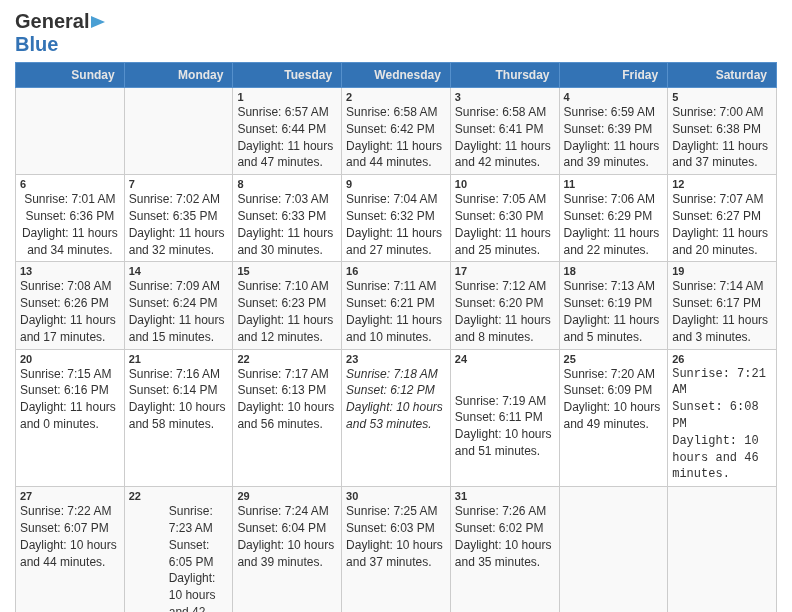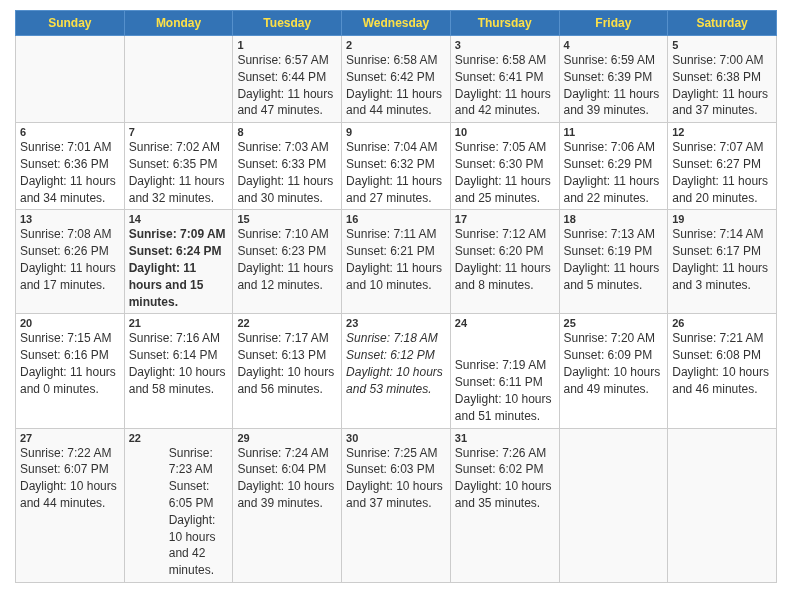--- a/index.html
+++ b/index.html
@@ -42,25 +42,25 @@
       font-size: 14px;
       color: #555;
     }
     table {
       width: 100%;
       border-collapse: collapse;
       table-layout: fixed;
     }
     thead tr th {
       background-color: #3373b5;
-      color: #fde047;
+      color: #e5e5e5;
       font-size: 12px;
       font-weight: bold;
-      padding: 5px 16px;
-      text-align: center;
+      padding: 5px 9px;
+      text-align: right;
       border: 1px solid #5590cc;
     }
     tbody tr td {
       vertical-align: top;
       border: 1px solid #ccc;
       padding: 3px 4px;
       font-size: 9.5px;
       color: #333;
       height: 78px;
       background: #fff;
@@ -77,20 +77,37 @@
     .day-info {
       font-size: 12px;
       line-height: 1.4;
       color: #333;
     }
   </style>
 </head>
 <body>
 
 <div class="container">
+  <div class="header">
+    <div class="logo">
+      <div class="logo-line">
+        <span style="font-size:20px;font-weight:bold;color:#333;">General</span>
+        <svg width="18" height="18" viewBox="0 0 18 18">
+          <polygon points="2,3 16,9 2,15" fill="#4a9fd4"></polygon>
+        </svg>
+      </div>
+      <div>
+        <span style="font-size:20px;font-weight:bold;color:#3373b5;">Blue</span>
+      </div>
+    </div>
+    <div class="title-block">
+      <div class="month-title"></div>
+      <div class="location"></div>
+    </div>
+  </div>
 
   <table>
     <thead>
       <tr>
       <th>Sunday</th>
           <th>Monday</th>
           <th>Tuesday</th>
           <th>Wednesday</th>
           <th>Thursday</th>
           <th>Friday</th>
@@ -128,21 +145,21 @@
           <td>
             <span class="day-num">5</span>
             <div class="day-info" style="white-space: pre-line;">Sunrise: 7:00 AM
 Sunset: 6:38 PM
 Daylight: 11 hours and 37 minutes.</div>
           </td>
         </tr>
         <tr>
           <td>
             <span class="day-num">6</span>
-            <div class="day-info" style="white-space: pre-line;">Sunrise: 7:01 AM
+            <div class="day-info" style="white-space: pre-line; text-align: center;">Sunrise: 7:01 AM
 Sunset: 6:36 PM
 Daylight: 11 hours and 34 minutes.</div>
           </td>
           <td>
             <span class="day-num">7</span>
             <div class="day-info" style="white-space: pre-line;">Sunrise: 7:02 AM
 Sunset: 6:35 PM
 Daylight: 11 hours and 32 minutes.</div>
           </td>
           <td>
@@ -178,21 +195,21 @@
         </tr>
         <tr>
           <td>
             <span class="day-num">13</span>
             <div class="day-info" style="white-space: pre-line;">Sunrise: 7:08 AM
 Sunset: 6:26 PM
 Daylight: 11 hours and 17 minutes.</div>
           </td>
           <td>
             <span class="day-num">14</span>
-            <div class="day-info" style="white-space: pre-line; font-weight: bold;">Sunrise: 7:09 AM
+            <div class="day-info" style="white-space: pre-line;">Sunrise: 7:09 AM
 Sunset: 6:24 PM
 Daylight: 11 hours and 15 minutes.</div>
           </td>
           <td>
             <span class="day-num">15</span>
             <div class="day-info" style="white-space: pre-line;">Sunrise: 7:10 AM
 Sunset: 6:23 PM
 Daylight: 11 hours and 12 minutes.</div>
           </td>
           <td>
@@ -252,21 +269,21 @@
 Daylight: 10 hours and 51 minutes.</div>
           </td>
           <td>
             <span class="day-num">25</span>
             <div class="day-info" style="white-space: pre-line;">Sunrise: 7:20 AM
 Sunset: 6:09 PM
 Daylight: 10 hours and 49 minutes.</div>
           </td>
           <td>
             <span class="day-num">26</span>
-            <div class="day-info" style="white-space: pre-line;">Sunrise: 7:21 AM
+            <div class="day-info" style="white-space: pre-line; font-family: Liberation Mono, monospace;">Sunrise: 7:21 AM
 Sunset: 6:08 PM
 Daylight: 10 hours and 46 minutes.</div>
           </td>
         </tr>
         <tr>
           <td>
             <span class="day-num">27</span>
             <div class="day-info" style="white-space: pre-line;">Sunrise: 7:22 AM
 Sunset: 6:07 PM
 Daylight: 10 hours and 44 minutes.</div>

